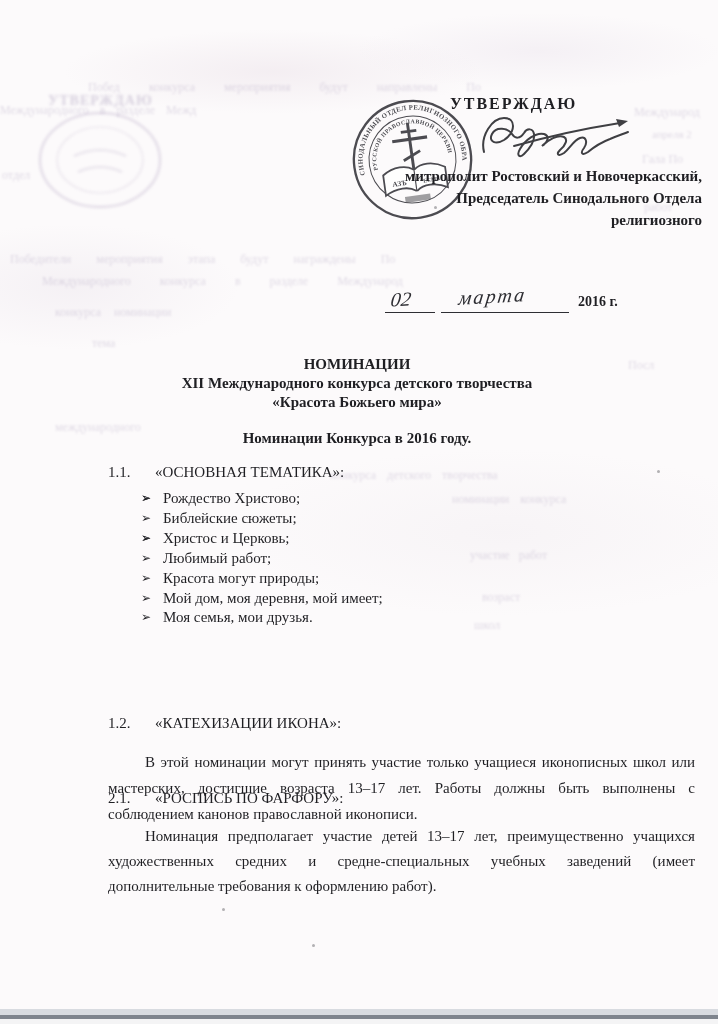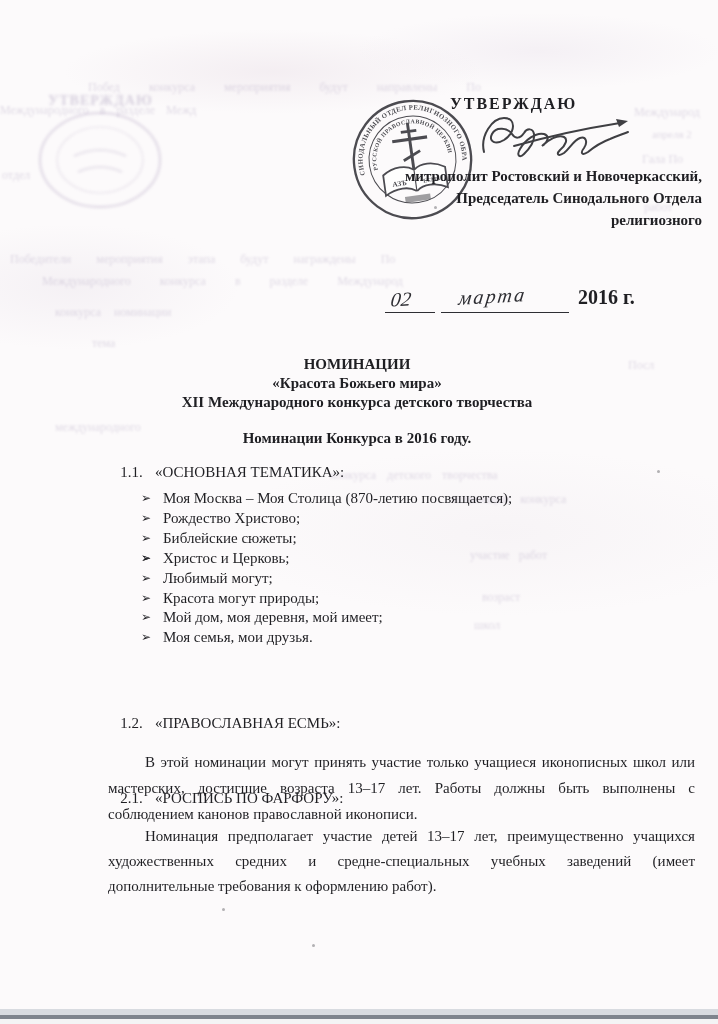--- a/index.html
+++ b/index.html
@@ -17,27 +17,27 @@
   
   .approve{left:450px;top:95px;font-weight:bold;font-size:16px;letter-spacing:2px;}
   .signatory{left:346px;top:165px;width:356px;text-align:right;font-weight:bold;font-size:15px;line-height:22px;}
   
   .date-row{left:385px;top:286px;width:280px;height:36px;}
   .hand{font-style:italic;color:#2e2e33;transform:skewX(-10deg) rotate(-3deg);display:inline-block;}
   .d-day{position:absolute;left:6px;top:2px;font-size:20px;}
   .d-month{position:absolute;left:74px;top:-1px;font-size:20px;letter-spacing:2px;}
   .d-line1{position:absolute;left:0;top:26px;width:50px;border-bottom:1.5px solid #2e2e33;}
   .d-line2{position:absolute;left:56px;top:26px;width:128px;border-bottom:1.5px solid #2e2e33;}
-  .d-year{position:absolute;left:193px;top:0;font-weight:bold;font-size:20px;}
+  .d-year{position:absolute;left:193px;top:8px;font-weight:bold;font-size:14px;}
   
   .title{left:76px;top:355px;width:562px;text-align:center;font-weight:bold;font-size:15px;line-height:19px;}
   .subtitle{margin-top:17px;}
   
   .section{left:108px;width:587px;font-size:15px;}
-  .sec-head{display:flex;text-align:center;}
+  .sec-head{display:flex;}
   .sec-num{width:47px;flex:0 0 47px;}
   .bullets{list-style:none;margin:8px 0 0 0;padding:0;}
   .bullets li{position:relative;padding-left:55px;line-height:19.9px;}
   .bullets .arrow{position:absolute;left:33px;top:0;font-size:12px;}
   .para{margin-top:17px;text-align:justify;text-indent:37px;}
   .lh26{line-height:26px;}
   .lh25{line-height:25px;}
   
   .ghost{position:absolute;color:#8f7fa6;opacity:.26;filter:blur(1.3px);white-space:nowrap;pointer-events:none;}
   .ghost-stamp{left:34px;top:106px;opacity:.5;filter:blur(1.4px);}
@@ -131,47 +131,47 @@
   <div class="abs date-row">
     <span class="d-day hand">02</span>
     <span class="d-line1"></span>
     <span class="d-month hand">марта</span>
     <span class="d-line2"></span>
     <span class="d-year">2016 г.</span>
   </div>
 
   <div class="abs title">
     <div>НОМИНАЦИИ</div>
+    <div>XII Международного конкурса детского творчества</div>
     <div>«Красота Божьего мира»</div>
-    <div>XII Международного конкурса детского творчества</div>
     <div class="subtitle">Номинации Конкурса в 2016 году.</div>
   </div>
 
   <div class="abs section" style="top:464px;">
     <div class="sec-head">
       <span class="sec-num">1.1.</span>
       <span>«ОСНОВНАЯ ТЕМАТИКА»:</span>
     </div>
     <ul class="bullets">
-      <li><span class="arrow">➢</span><span>Моя Москва – Моя Столица (870-летию посвящается);</span></li>
+      <li><span class="arrow">➢</span></li>
       <li><span class="arrow">➢</span><span>Рождество Христово;</span></li>
       <li><span class="arrow">➢</span><span>Библейские сюжеты;</span></li>
       <li><span class="arrow">➢</span></li>
       <li><span class="arrow">➢</span><span>Христос и Церковь;</span></li>
-      <li><span class="arrow">➢</span><span>Любимый могут;</span></li>
+      <li><span class="arrow">➢</span><span>Любимый работ;</span></li>
       <li><span class="arrow">➢</span><span>Красота могут природы;</span></li>
       <li><span class="arrow">➢</span><span>Мой дом, моя деревня, мой имеет;</span></li>
       <li><span class="arrow">➢</span><span>Моя семья, мои друзья.</span></li>
     </ul>
   </div>
 
   <div class="abs section" style="top:715px;">
     <div class="sec-head">
       <span class="sec-num">1.2.</span>
-      <span>«ПРАВОСЛАВНАЯ ЕСМЬ»:</span>
+      <span>«КАТЕХИЗАЦИИ ИКОНА»:</span>
     </div>
     <div class="para lh26">В этой номинации могут принять участие только учащиеся иконописных школ или мастерских, достигшие возраста 13–17 лет. Работы должны быть выполнены с соблюдением канонов православной иконописи.</div>
   </div>
 
   <div class="abs section" style="top:790px;">
     <div class="sec-head">
       <span class="sec-num">2.1.</span>
       <span>«РОСПИСЬ ПО ФАРФОРУ»:</span>
     </div>
     <div class="para lh25">Номинация предполагает участие детей 13–17 лет, преимущественно учащихся художественных средних и средне-специальных учебных заведений (имеет дополнительные требования к оформлению работ).</div>

